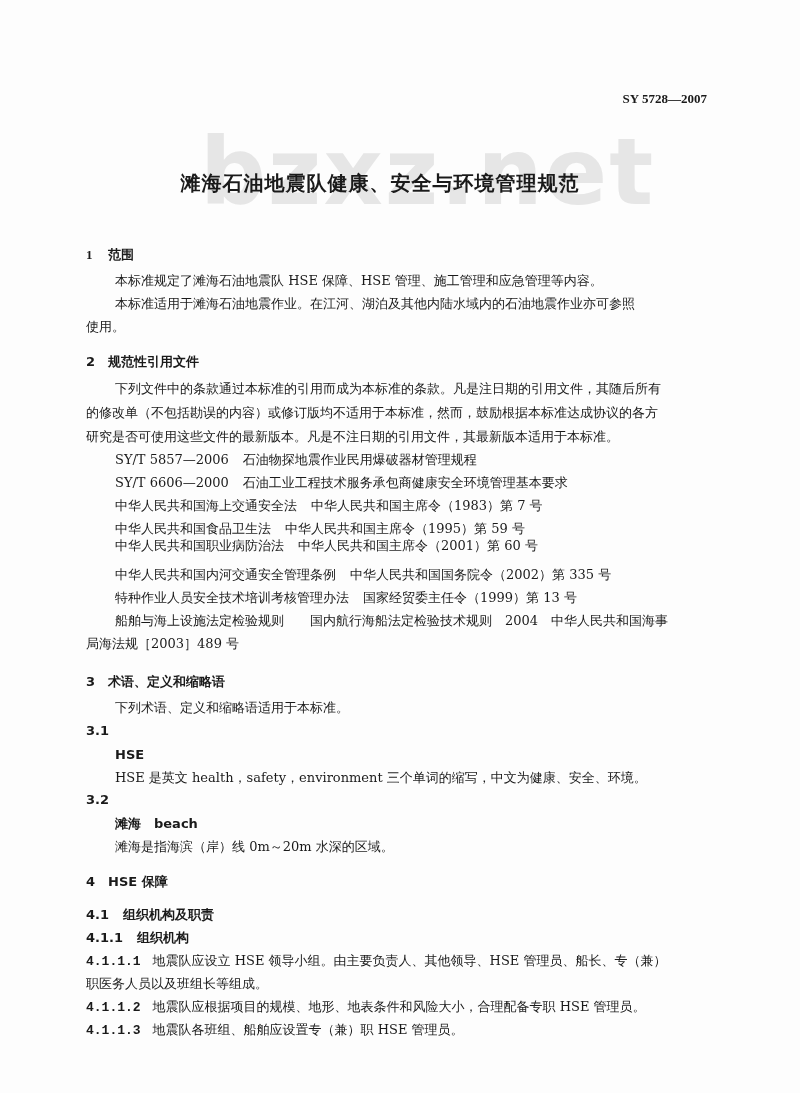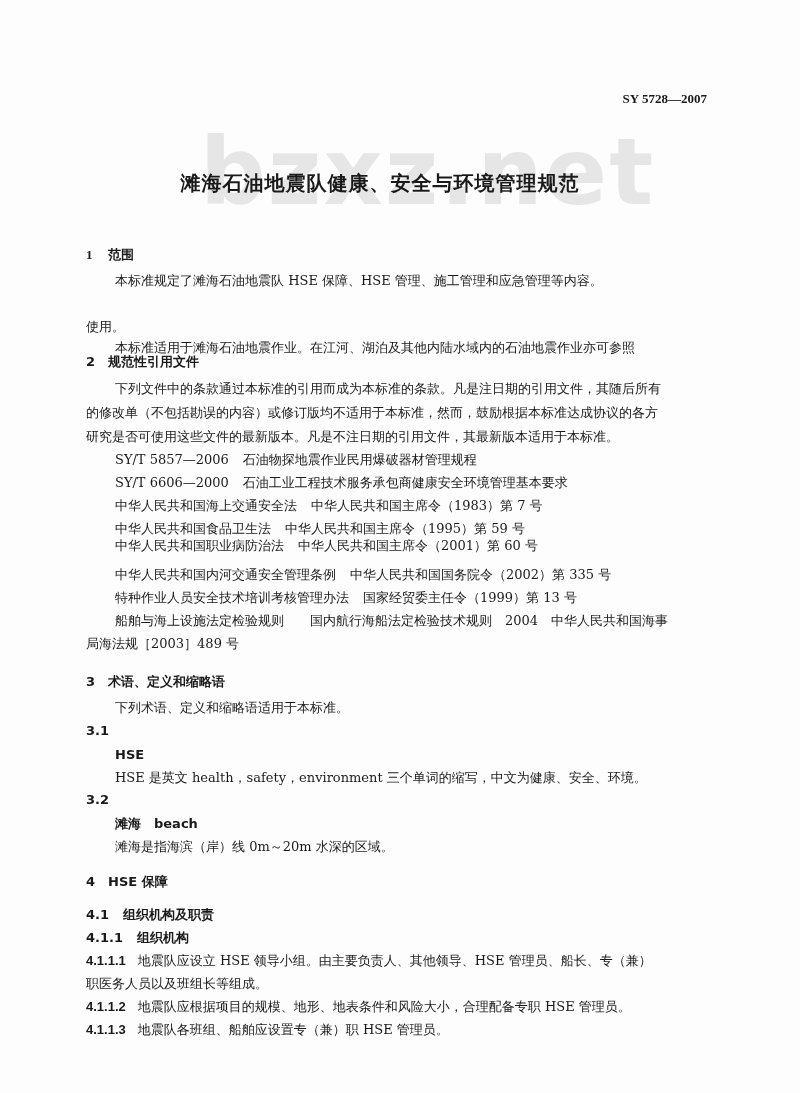--- a/index.html
+++ b/index.html
@@ -25,40 +25,40 @@
     font-weight: bold; font-size: 20px; letter-spacing: 1px; z-index: 1;
   }
   .line {
     position: absolute; left: 86px; font-size: 13px; line-height: 18px; white-space: nowrap;
   }
   .ind { left: 115px; }
   .h1 { font-family: "DejaVu Sans", "Liberation Sans", sans-serif; font-weight: bold; font-size: 13px; }
   .h1 .num { display: inline-block; width: 22px; }
   .h2 { font-family: "DejaVu Sans", "Liberation Sans", sans-serif; font-weight: bold; font-size: 13px; }
   .h2 .num { display: inline-block; margin-right: 14px; }
-  .clause .num { font-family: Liberation Sans, sans-serif; font-weight: bold; margin-right: 12px; }
+  .clause .num { font-family: Liberation Mono, monospace; font-weight: bold; margin-right: 12px; }
   .term { font-family: "DejaVu Sans", "Liberation Sans", sans-serif; font-weight: bold; }
   .ref-code { display: inline-block; margin-right: 14px; }
 </style>
 </head>
 <body>
 
 <div class="page">
 
   <div class="watermark">bzxz.net</div>
 
   <div class="std-no">SY 5728—2007</div>
 
   <div class="doc-title">滩海石油地震队健康、安全与环境管理规范</div>
 
   <div class="line h1" style="top:246px;font-family:Liberation Serif, serif;">
     <span class="num">1</span><span>范围</span>
   </div>
   <div class="line ind" style="top:272px;">本标准规定了滩海石油地震队 HSE 保障、HSE 管理、施工管理和应急管理等内容。</div>
-  <div class="line ind" style="top:295px;margin-top:44px;">本标准适用于滩海石油地震作业。在江河、湖泊及其他内陆水域内的石油地震作业亦可参照</div>
+  <div class="line ind" style="top:295px;">本标准适用于滩海石油地震作业。在江河、湖泊及其他内陆水域内的石油地震作业亦可参照</div>
   <div class="line" style="top:318px;">使用。</div>
 
   <div class="line h1" style="top:353px;">
     <span class="num">2</span><span>规范性引用文件</span>
   </div>
   <div class="line ind" style="top:380px;">下列文件中的条款通过本标准的引用而成为本标准的条款。凡是注日期的引用文件，其随后所有</div>
   <div class="line" style="top:404px;">的修改单（不包括勘误的内容）或修订版均不适用于本标准，然而，鼓励根据本标准达成协议的各方</div>
   <div class="line" style="top:428px;">研究是否可使用这些文件的最新版本。凡是不注日期的引用文件，其最新版本适用于本标准。</div>
 
   <div class="line ind" style="top:451px;">

